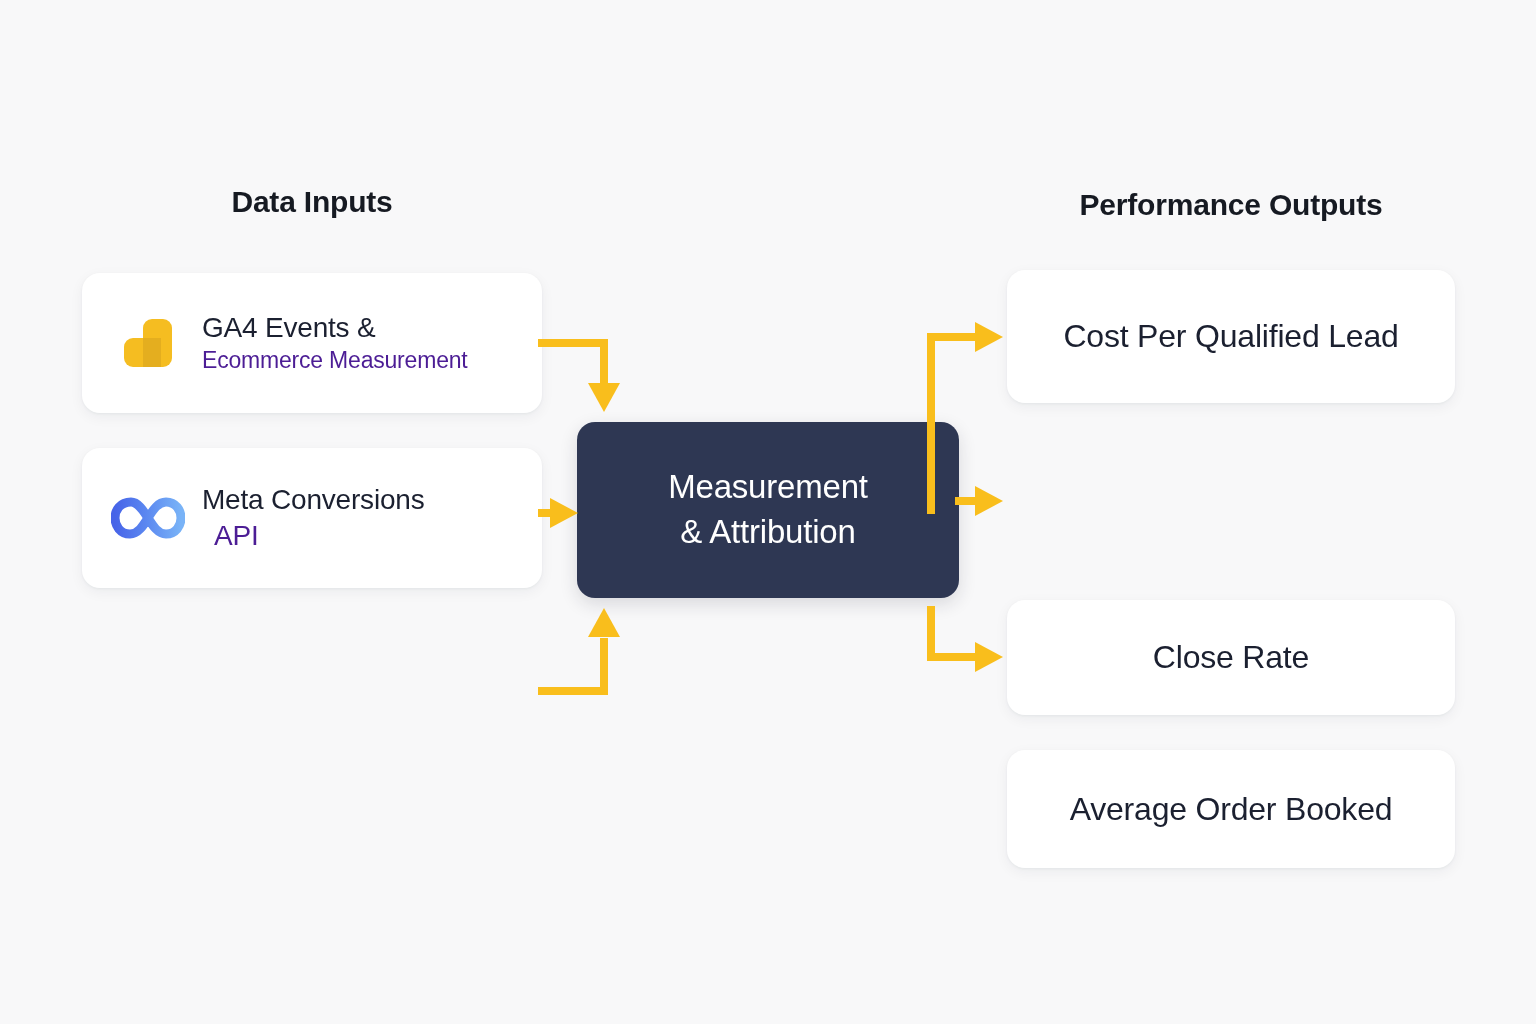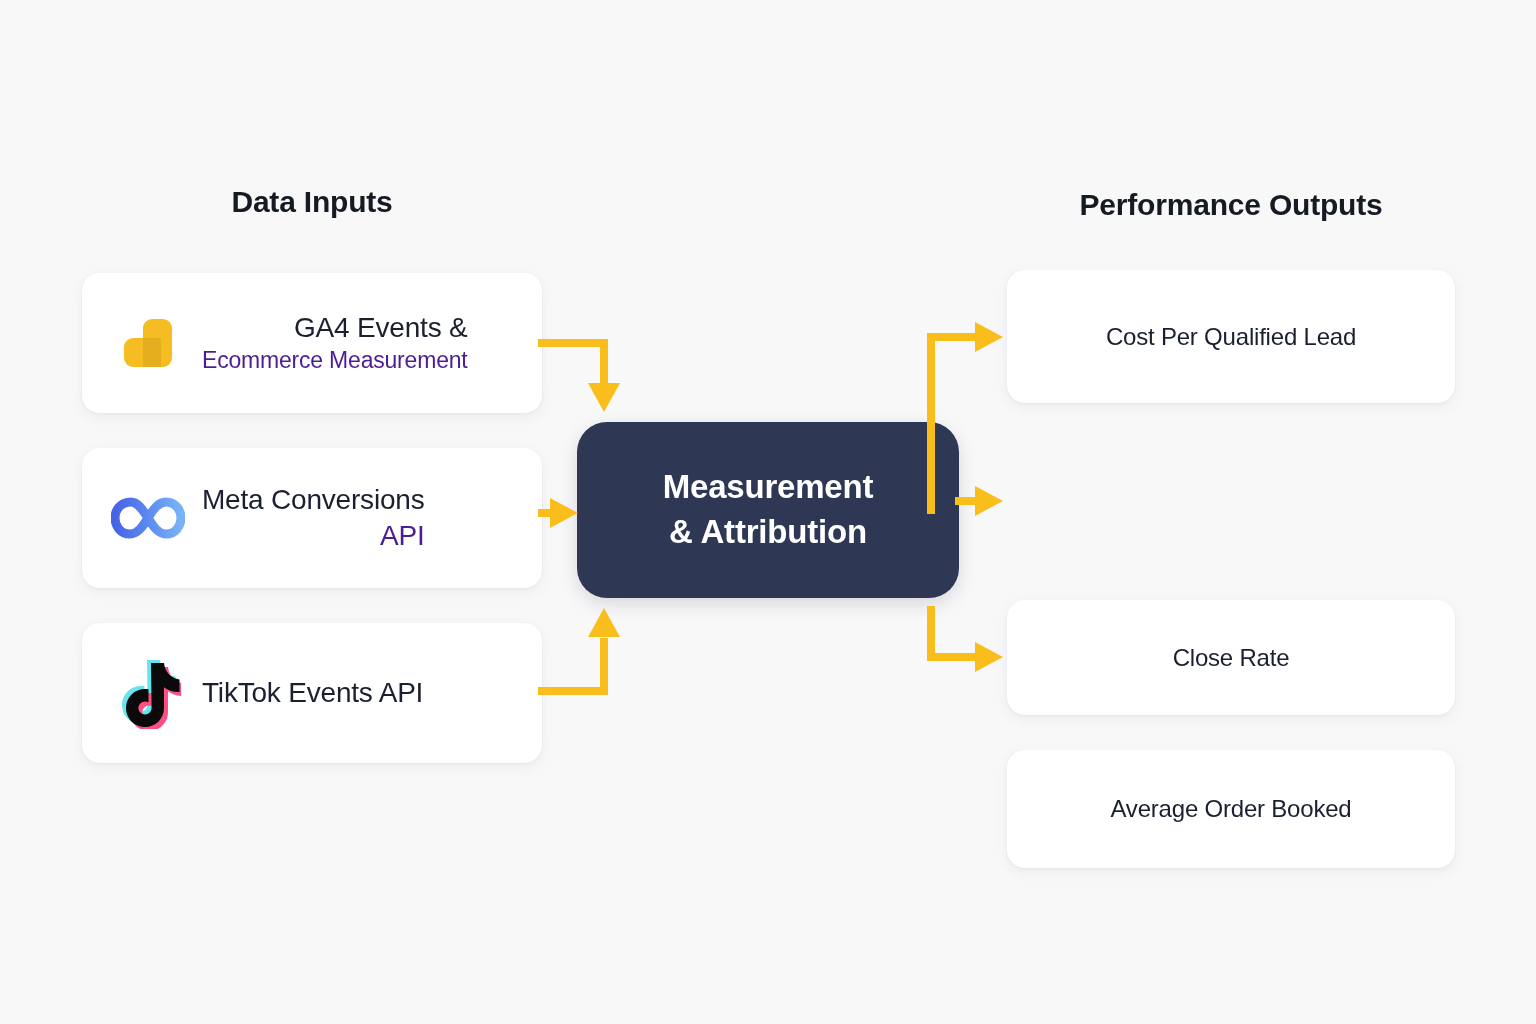--- a/index.html
+++ b/index.html
@@ -33,21 +33,20 @@
   #outputs-title { left: 1007px; width: 448px; top: 188px; }
 
   
   .card {
     position: absolute;
     background: #ffffff;
     border-radius: 18px;
     box-shadow: 0 4px 14px rgba(25, 30, 50, 0.055),
                 0 1px 3px rgba(25, 30, 50, 0.05);
     box-sizing: border-box;
-    text-align: right;
   }
   .input-card {
     left: 82px;
     width: 460px;
     display: flex;
     align-items: center;
     padding-left: 28px;
   }
   #card-ga4   { top: 273px; height: 140px; }
   #card-meta  { top: 448px; height: 140px; }
@@ -74,58 +73,57 @@
     letter-spacing: -0.2px;
     white-space: nowrap;
   }
   .card-line2 {
     font-size: 23px;
     color: #4c1d95;
     line-height: 1.3;
     letter-spacing: -0.2px;
     white-space: nowrap;
   }
-  .card-line2.big { font-size: 28px; }
+  .card-line2.big { font-size: 28px; margin-left: 12px; }
 
   
   .output-card {
     left: 1007px;
     width: 448px;
     display: flex;
     align-items: center;
     justify-content: center;
     text-align: center;
     padding: 0 24px;
   }
   #out-0 { top: 270px; height: 133px; }
   #out-1 { top: 432px; height: 137px; }
   #out-2 { top: 600px; height: 115px; }
   #out-3 { top: 750px; height: 118px; }
 
   .output-label {
-    font-size: 24px;
+    font-size: 32px;
     color: #1b2030;
     line-height: 1.38;
     letter-spacing: -0.2px;
   }
 
   
   #hub {
     position: absolute;
     left: 577px;
     top: 422px;
     width: 382px;
     height: 176px;
     background: #2e3753;
-    border-radius: 30px;
+    border-radius: 18px;
     display: flex;
     align-items: center;
     justify-content: center;
     box-shadow: 0 6px 18px rgba(25, 30, 50, 0.14);
-    font-weight: bold;
   }
   #hub-label {
     color: #ffffff;
     font-size: 33px;
     line-height: 1.35;
     text-align: center;
     letter-spacing: -0.2px;
   }
 
   
@@ -171,38 +169,20 @@
         </defs>
         <path d="M20 10 C9 10 4 18.5 4 26 C4 33.5 9 42 19 42 C27 42 32 34 37 26 C42 18 47 10 55 10 C65 10 70 18.5 70 26 C70 33.5 65 42 55 42 C47 42 42 34 37 26 C32 18 27 10 20 10 Z" fill="none" stroke="url(#metaGrad)" stroke-width="9" stroke-linecap="round" stroke-linejoin="round"></path>
       </svg>
     </div>
     <div class="card-text">
       <div class="card-line1">Meta Conversions</div>
       <div class="card-line2 big">API</div>
     </div>
   </div>
 
-  <div class="card input-card" id="card-tiktok">
-    <div class="icon-slot">
-      <svg width="66" height="72" viewBox="0 0 66 72">
-        <g transform="translate(-4,-3)">
-          <path d="M36 6 h13 c1 9 6.5 15 15.5 16.5 v12.5 c-6 .3-11.5-1.6-15.5-4.8 V51 c0 11-8.6 19-19 19 S11 62 11 51 s8.6-19 19-19 c1.2 0 2.4 .1 3.5 .3 v12.9 c-1.1-.4-2.3-.6-3.5-.6 c-3.6 0-6.6 3-6.6 6.4 s3 6.4 6.6 6.4 s6.6-3 6.6-6.4 Z" fill="#69e3ef"></path>
-        </g>
-        <g transform="translate(4,4)">
-          <path d="M36 6 h13 c1 9 6.5 15 15.5 16.5 v12.5 c-6 .3-11.5-1.6-15.5-4.8 V51 c0 11-8.6 19-19 19 S11 62 11 51 s8.6-19 19-19 c1.2 0 2.4 .1 3.5 .3 v12.9 c-1.1-.4-2.3-.6-3.5-.6 c-3.6 0-6.6 3-6.6 6.4 s3 6.4 6.6 6.4 s6.6-3 6.6-6.4 Z" fill="#ff4f82"></path>
-        </g>
-        <g>
-          <path d="M36 6 h13 c1 9 6.5 15 15.5 16.5 v12.5 c-6 .3-11.5-1.6-15.5-4.8 V51 c0 11-8.6 19-19 19 S11 62 11 51 s8.6-19 19-19 c1.2 0 2.4 .1 3.5 .3 v12.9 c-1.1-.4-2.3-.6-3.5-.6 c-3.6 0-6.6 3-6.6 6.4 s3 6.4 6.6 6.4 s6.6-3 6.6-6.4 Z" fill="#0a0a0a"></path>
-        </g>
-      </svg>
-    </div>
-    <div class="card-text">
-      <div class="card-line1">TikTok Events API</div>
-    </div>
-  </div>
 
   <div id="hub">
     <div id="hub-label">
       <span>Measurement</span><br>
       <span>&amp; Attribution</span>
     </div>
   </div>
 
   <div class="card output-card" id="out-0">
     <div class="output-label">Cost Per Qualified Lead</div>

